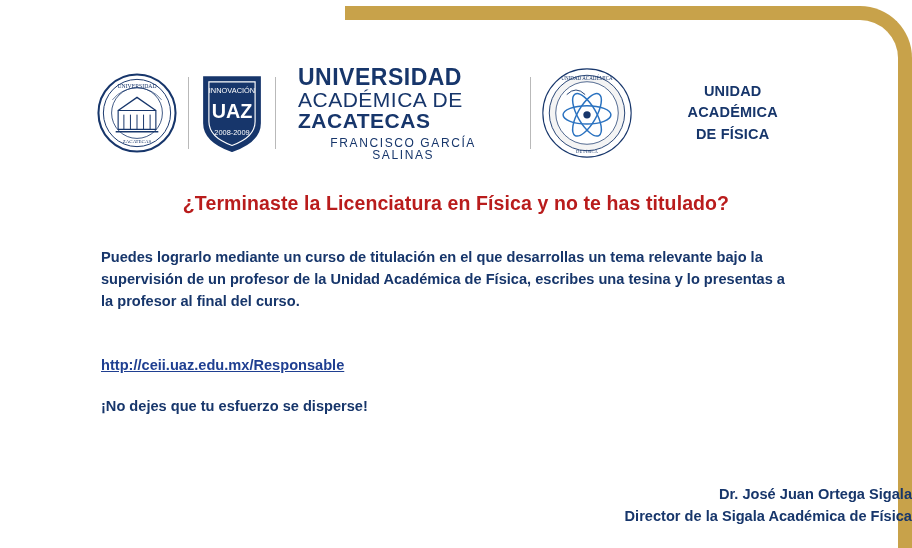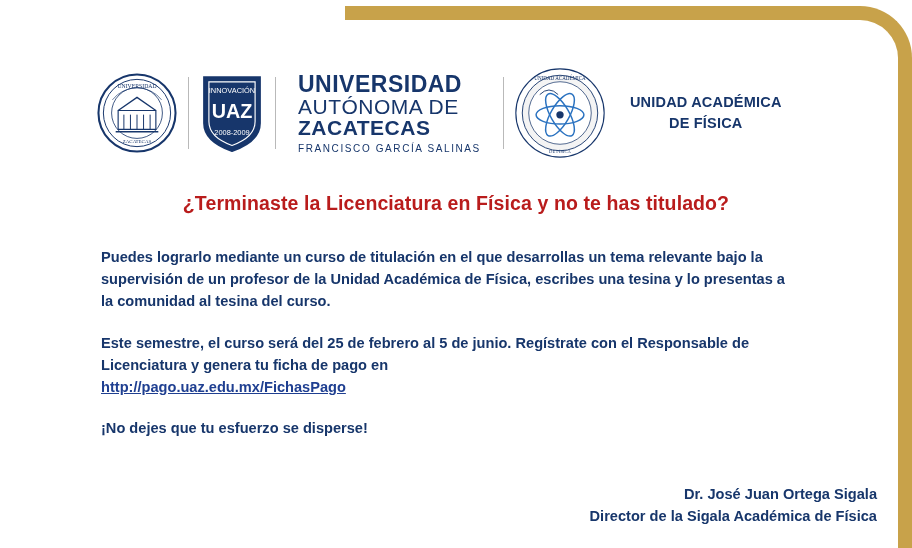--- a/index.html
+++ b/index.html
@@ -85,24 +85,25 @@
   .wordmark .l2 {
     font-size: 21px;
     letter-spacing: 0.5px;
   }
   .wordmark .l3 {
     font-size: 21px;
     font-weight: bold;
     letter-spacing: 0.5px;
   }
   .wordmark .l4 {
-    font-size: 10px;
+    font-size: 12px;
     letter-spacing: 1.6px;
     margin-top: 6px;
     color: #17366b;
+    text-align: center;
   }
   .logo-fisica { width: 92px; }
   .unit-name {
     margin-left: 24px;
     color: #17366b;
     font-size: 14.5px;
     font-weight: bold;
     text-align: center;
     line-height: 1.45;
     letter-spacing: 0.2px;
@@ -139,20 +140,21 @@
   .signature {
     position: absolute;
     top: 484px;
     left: 0;
     width: 877px;
     text-align: right;
     color: #17366b;
     font-size: 14.6px;
     font-weight: bold;
     line-height: 1.5;
+    padding-left: 35px;
   }
 </style>
 </head>
 <body>
 
 <div class="gold-frame">
   <div class="band"></div>
   <div class="band inner"></div>
 </div>
 
@@ -186,21 +188,21 @@
       <text x="40" y="26" font-size="9" fill="#ffffff" text-anchor="middle" font-family="Liberation Sans, sans-serif">INNOVACIÓN</text>
       <text x="40" y="56" font-size="24" fill="#ffffff" text-anchor="middle" font-weight="bold" font-family="Liberation Sans, sans-serif">UAZ</text>
       <text x="40" y="76" font-size="9" fill="#ffffff" text-anchor="middle" font-family="Liberation Sans, sans-serif">2008-2009</text>
     </svg>
   </div>
 
   <div class="divider"></div>
 
   <div class="wordmark">
     <div class="l1">UNIVERSIDAD</div>
-    <div class="l2">AUTÓNOMA DE</div>
+    <div class="l2">ACADÉMICA DE</div>
     <div class="l3">ZACATECAS</div>
     <div class="l4">FRANCISCO GARCÍA SALINAS</div>
   </div>
 
   <div class="divider"></div>
 
   <div class="logo-slot">
     <svg class="logo-fisica" viewBox="0 0 100 100">
       <circle cx="50" cy="50" r="48" fill="#ffffff" stroke="#17366b" stroke-width="1.2"></circle>
       <circle cx="50" cy="50" r="41" fill="#f4f4f4" stroke="#17366b" stroke-width="1"></circle>
@@ -217,21 +219,21 @@
 
   <div class="unit-name">
     <div>UNIDAD ACADÉMICA</div>
     <div>DE FÍSICA</div>
   </div>
 </div>
 
 <div class="headline">¿Terminaste la Licenciatura en Física y no te has titulado?</div>
 
 <div class="content">
-  <p class="para">Puedes lograrlo mediante un curso de titulación en el que desarrollas un tema relevante bajo la supervisión de un profesor de la Unidad Académica de Física, escribes una tesina y lo presentas a la comunidad al tesina del curso.</p>
-  <p class="para"><span>Este semestre, el curso será del 25 de febrero al 5 de junio. Regístrate con el Responsable de Licenciatura y genera tu ficha de pago en </span><br><a class="link" href="#">http://pago.uaz.edu.mx/FichasPago</a></p>
+  <p class="para">Puedes lograrlo mediante un curso de titulación en el que desarrollas un tema relevante bajo la supervisión de un profesor de la Unidad Académica de Física, escribes una tesina y lo presentas a la profesor al final del curso.</p>
+  <p class="para"><br><a class="link" href="#">http://ceii.uaz.edu.mx/Responsable</a></p>
   <p class="para">¡No dejes que tu esfuerzo se disperse!</p>
 </div>
 
 <div class="signature">
   <div>Dr. José Juan Ortega Sigala</div>
   <div>Director de la Sigala Académica de Física</div>
 </div>
 
 </body></html>

